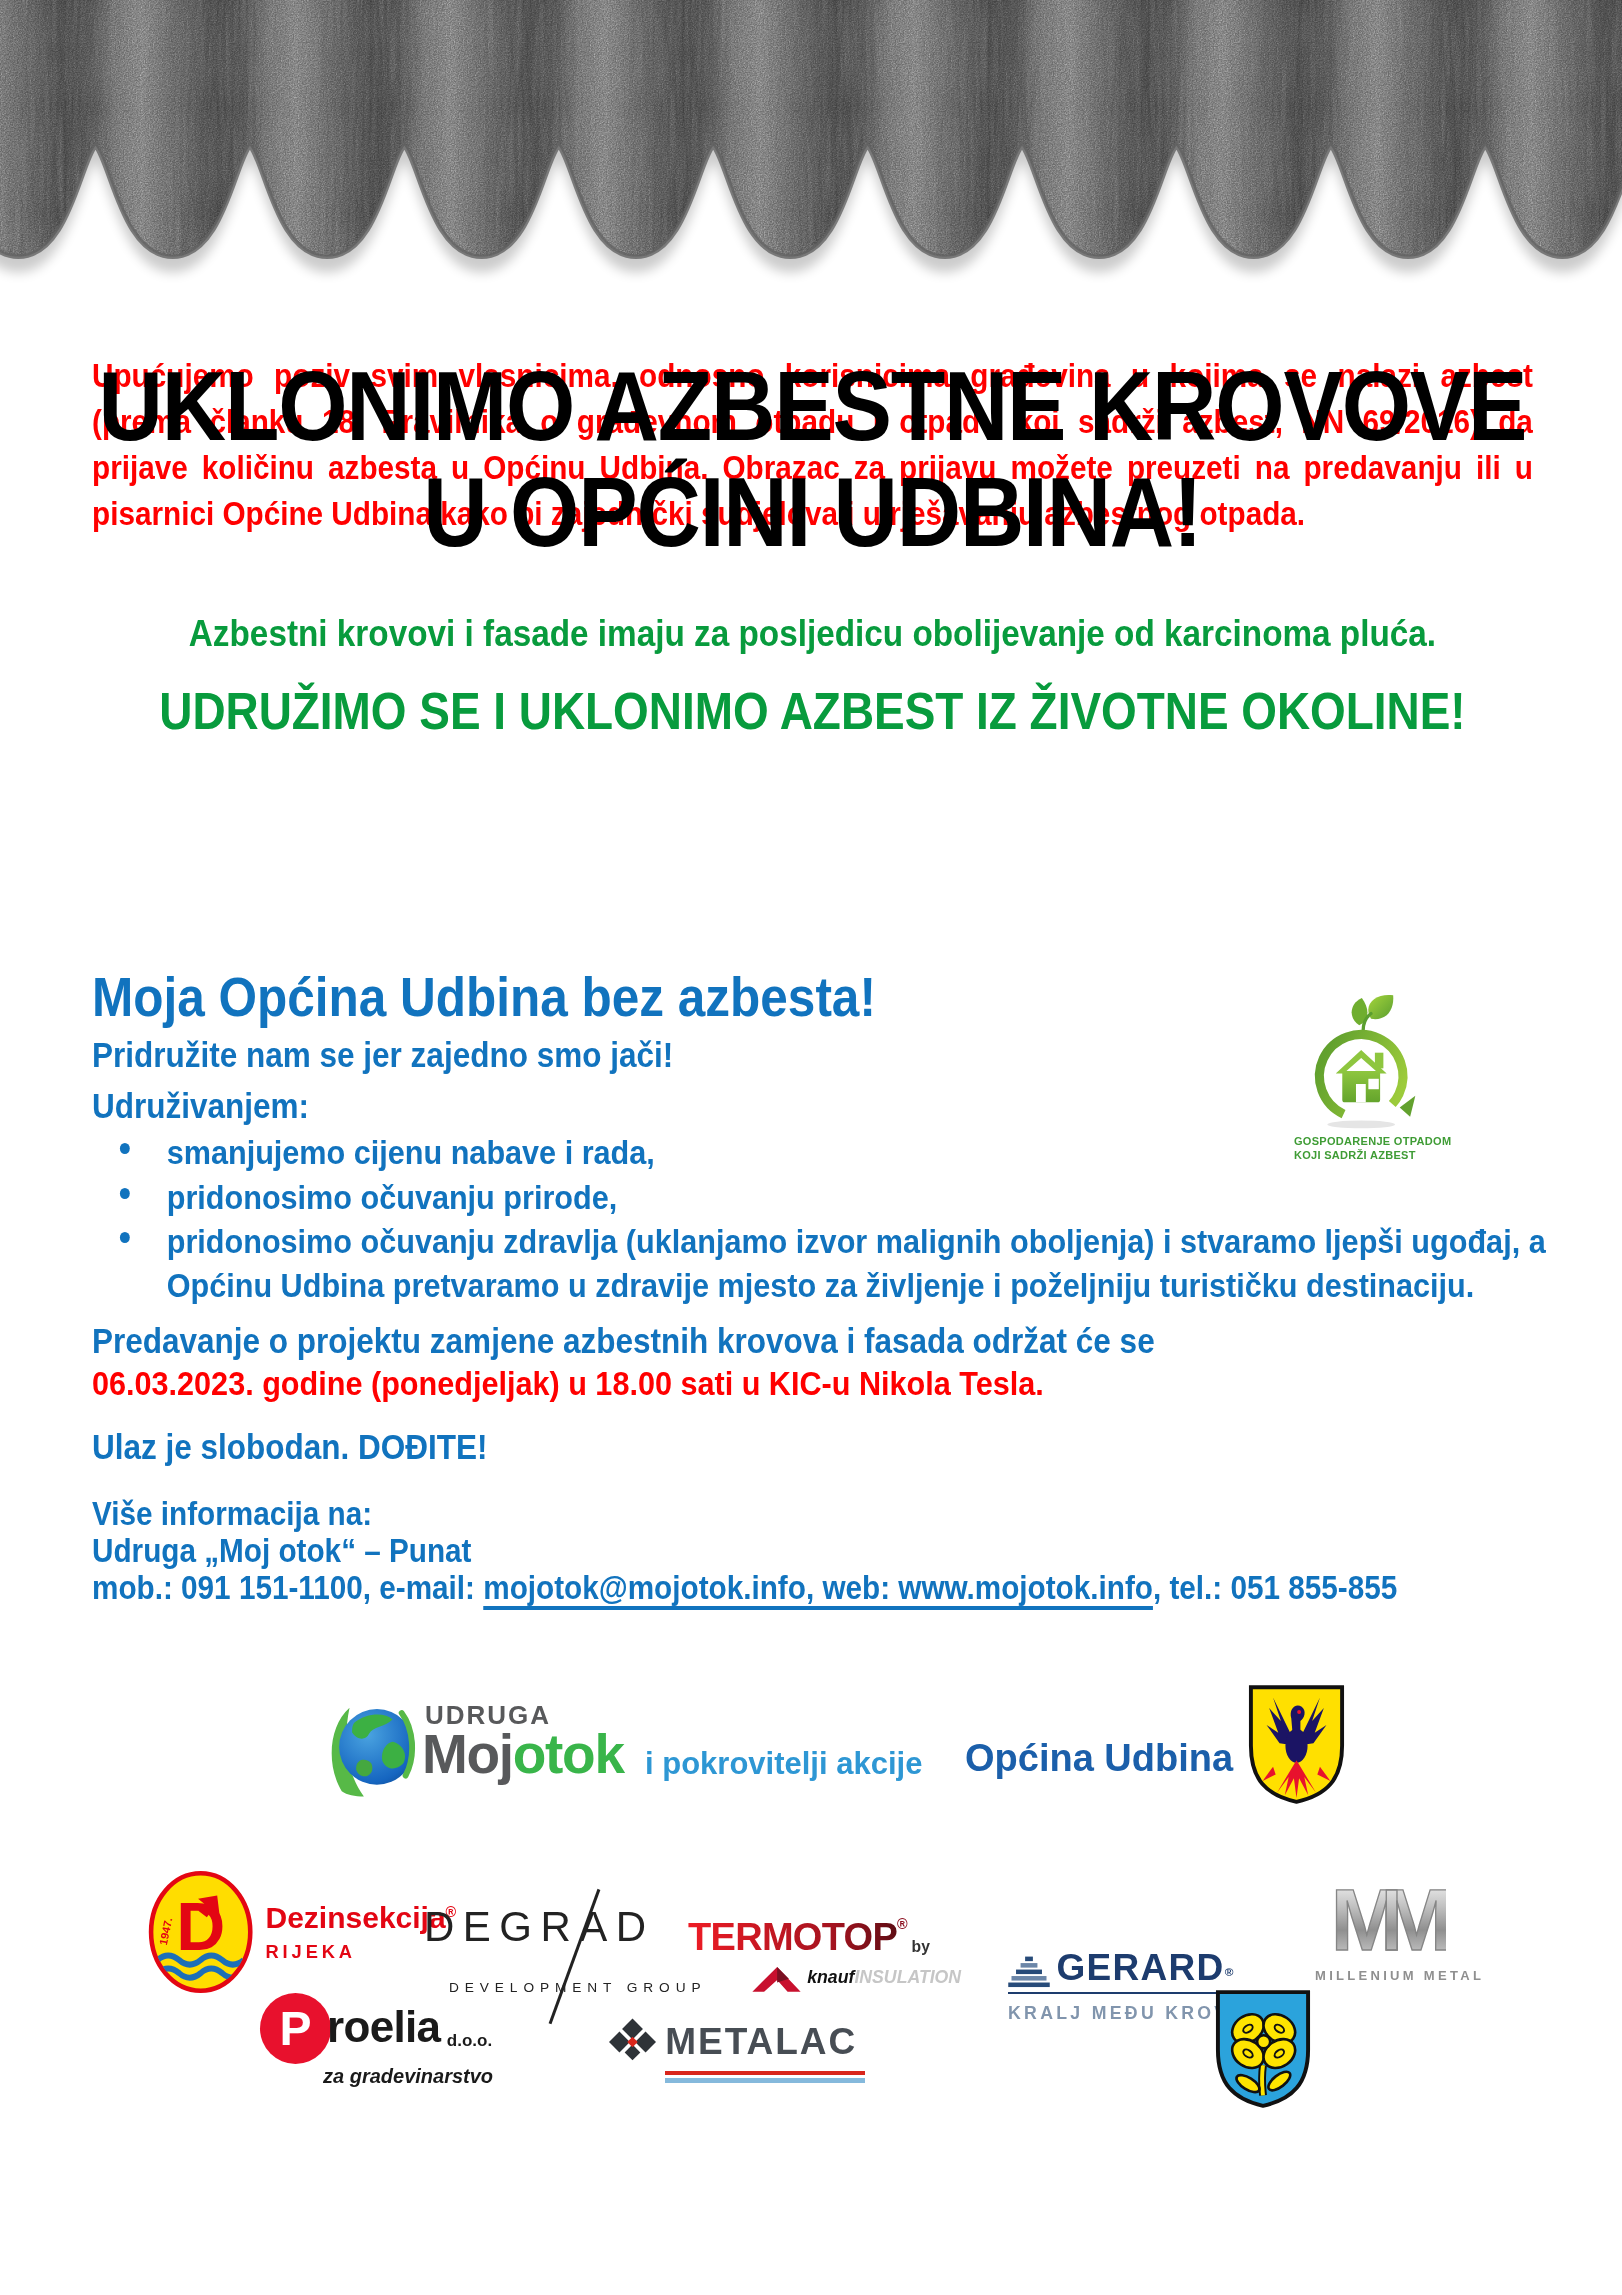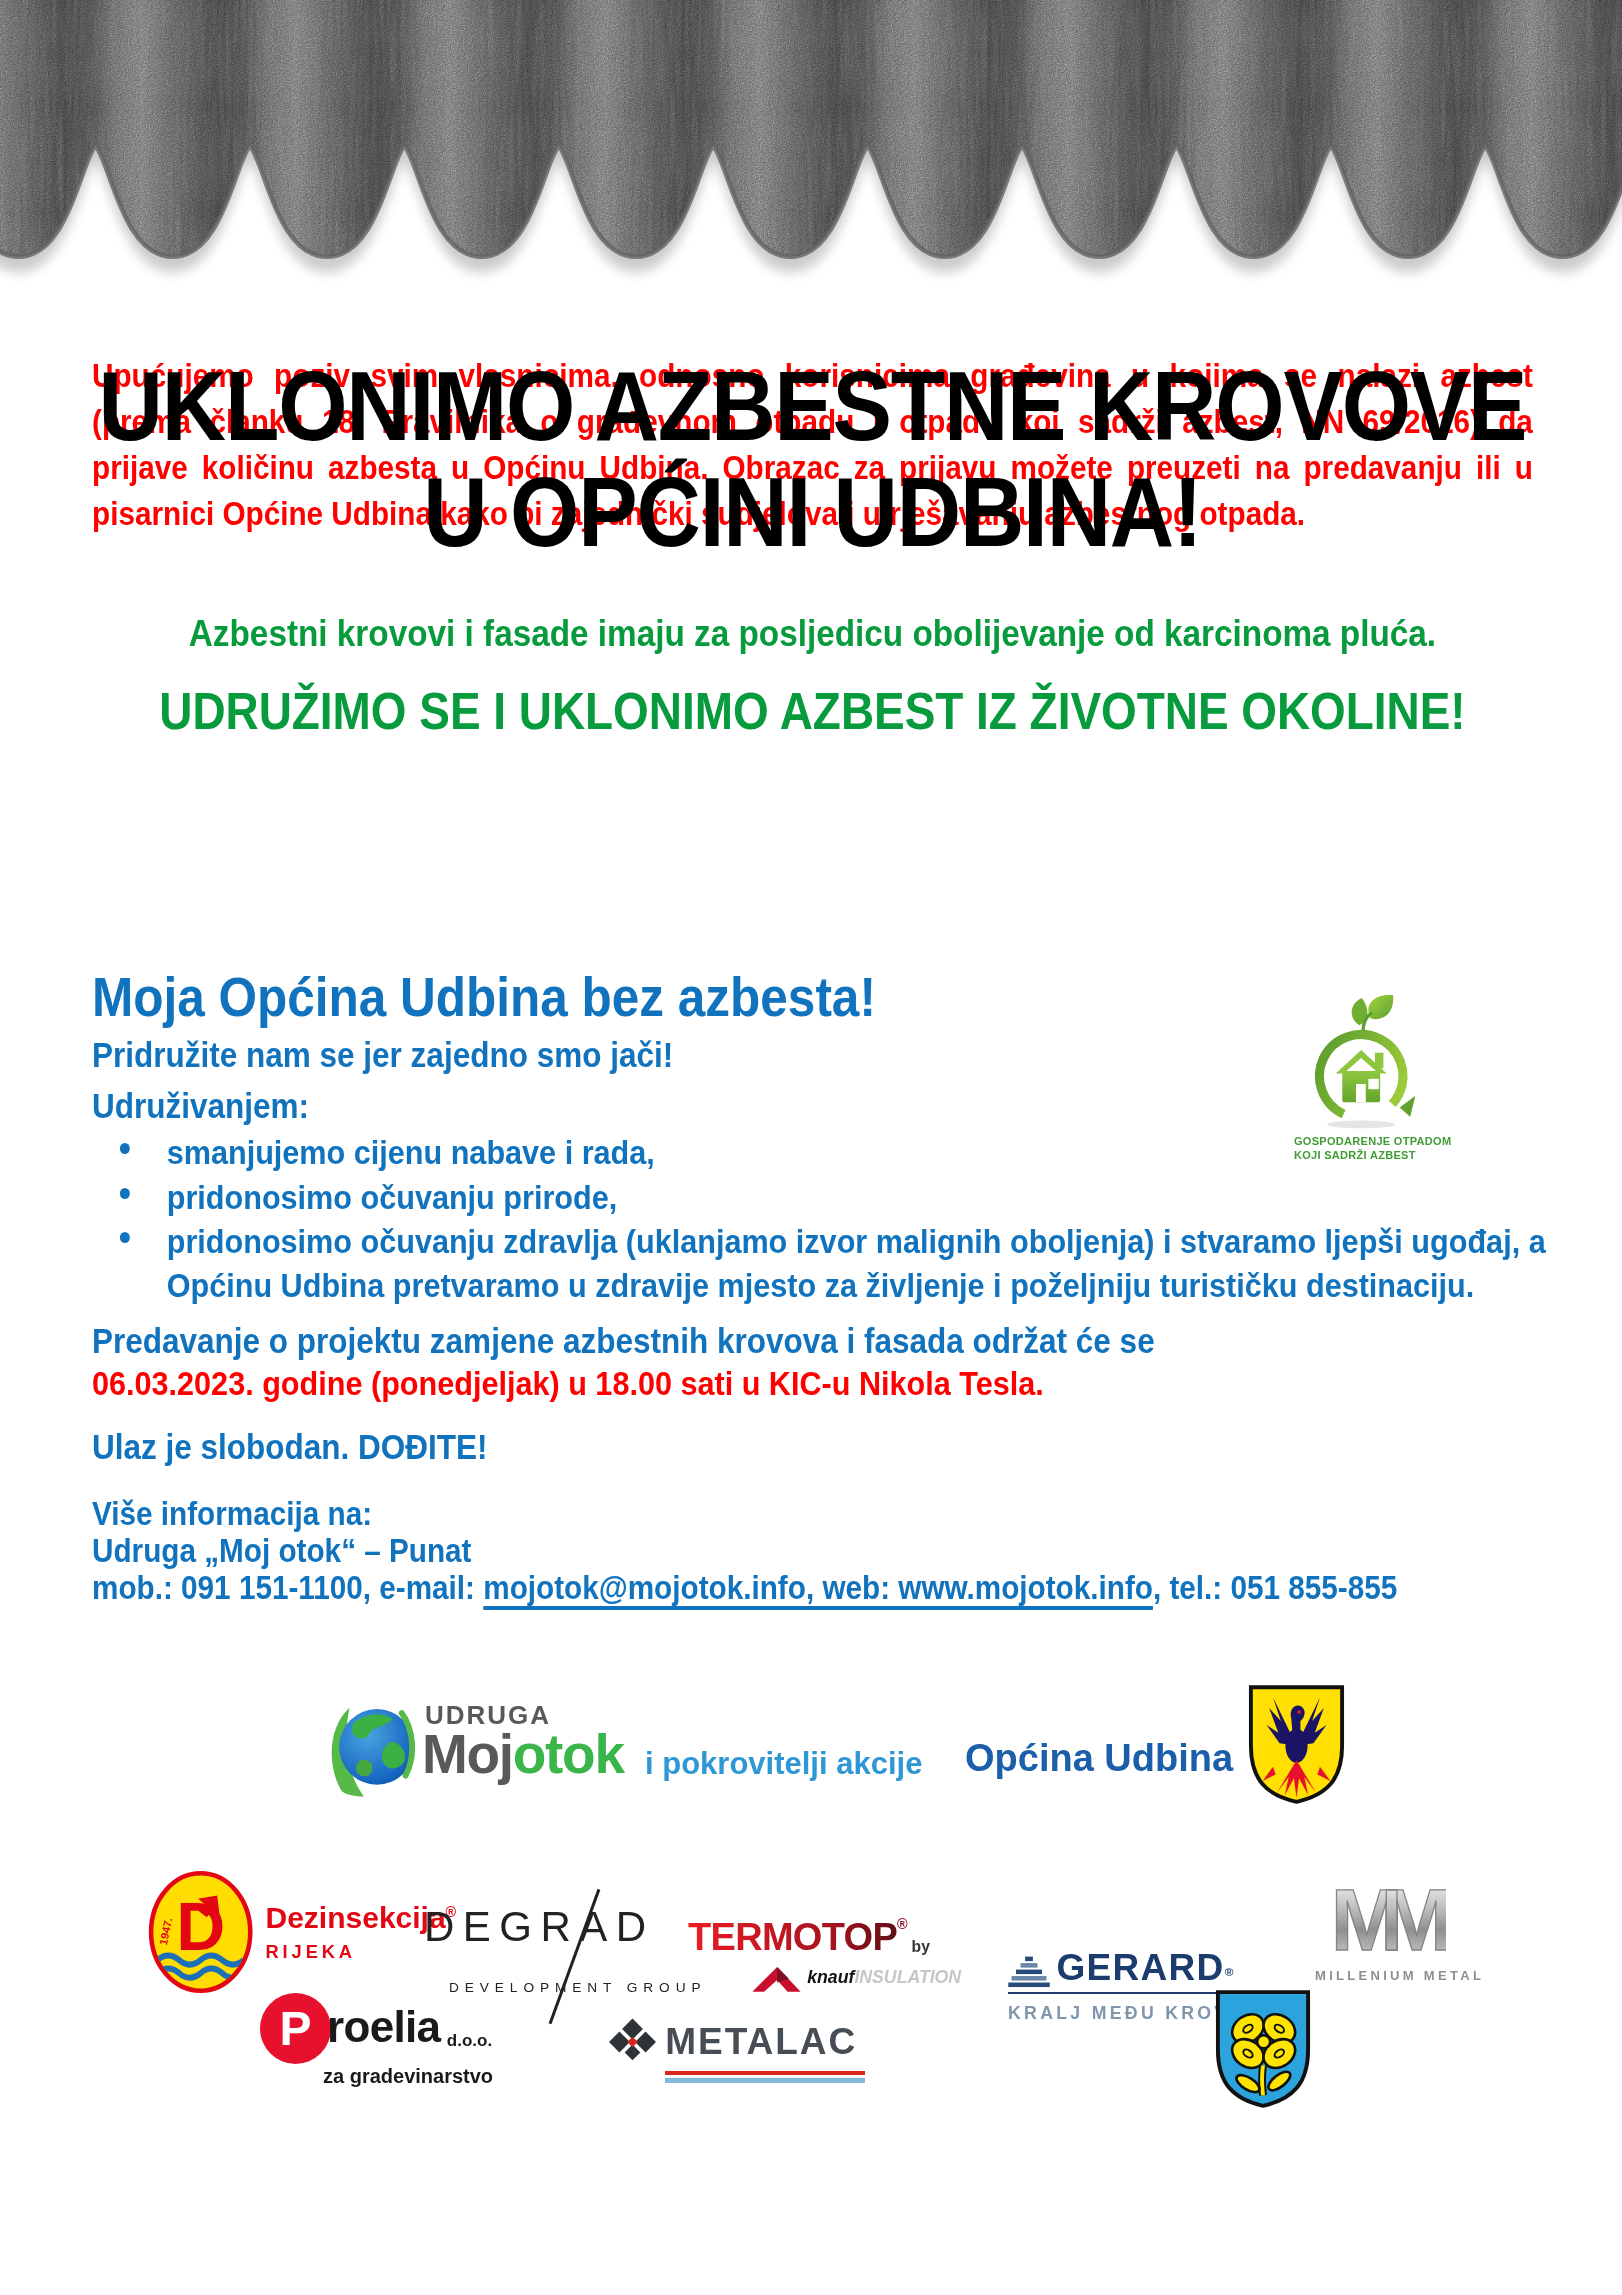--- a/index.html
+++ b/index.html
@@ -59,21 +59,21 @@
   .gerard .name{font-size:37px;font-weight:800;color:#1d3c6e;letter-spacing:1.3px;white-space:nowrap;}
   .gerard .reg{font-size:11.8px;vertical-align:super;color:#1d3c6e;font-weight:700;}
   .gerard .rule{height:2.6px;background:#1d3c6e;margin-top:2.6px;}
   .gerard .sub{font-size:17.7px;color:#8195ad;letter-spacing:3.3px;font-weight:600;margin-top:9.2px;white-space:nowrap;}
   .mm .sub{font-size:13px;color:#8f8f8f;font-weight:700;letter-spacing:3.3px;margin-top:1.3px;text-align:center;white-space:nowrap;}
   .proelia{display:flex;align-items:flex-start;}
   .proelia .circle{width:71px;height:71px;border-radius:50%;background:#e8112d;color:#fff;
       font-size:48px;font-weight:900;display:flex;align-items:center;justify-content:center;}
   .proelia .name{font-size:44px;font-weight:800;color:#1a1a1a;letter-spacing:-0.7px;margin:9.2px 0 0 -3.9px;}
   .proelia .doo{font-size:17px;font-weight:bold;color:#1a1a1a;margin:38px 0 0 6.5px;}
-  .proelia-sub{font-size:20px;font-weight:bold;color:#1a1a1a;white-space:nowrap;}
+  .proelia-sub{font-size:20px;font-weight:bold;color:#1a1a1a;white-space:nowrap;font-style:italic;}
   .metalac{display:flex;align-items:center;}
   .metalac .name{font-size:37px;font-weight:800;color:#474d54;letter-spacing:2px;margin-left:9.2px;}
   .metalac-bars{width:200px;}
   .metalac-bars .r{height:4.6px;background:#d9261c;}
   .metalac-bars .b{height:4.6px;background:#85b9dc;margin-top:2.6px;}
   .rimak-name{font-size:35px;font-weight:800;color:#e8112d;letter-spacing:0.7px;white-space:nowrap;}
   .rimak-sub{font-size:16.4px;font-weight:bold;color:#111;margin-top:-2.6px;white-space:nowrap;}
 </style>
 </head>
 <body>

